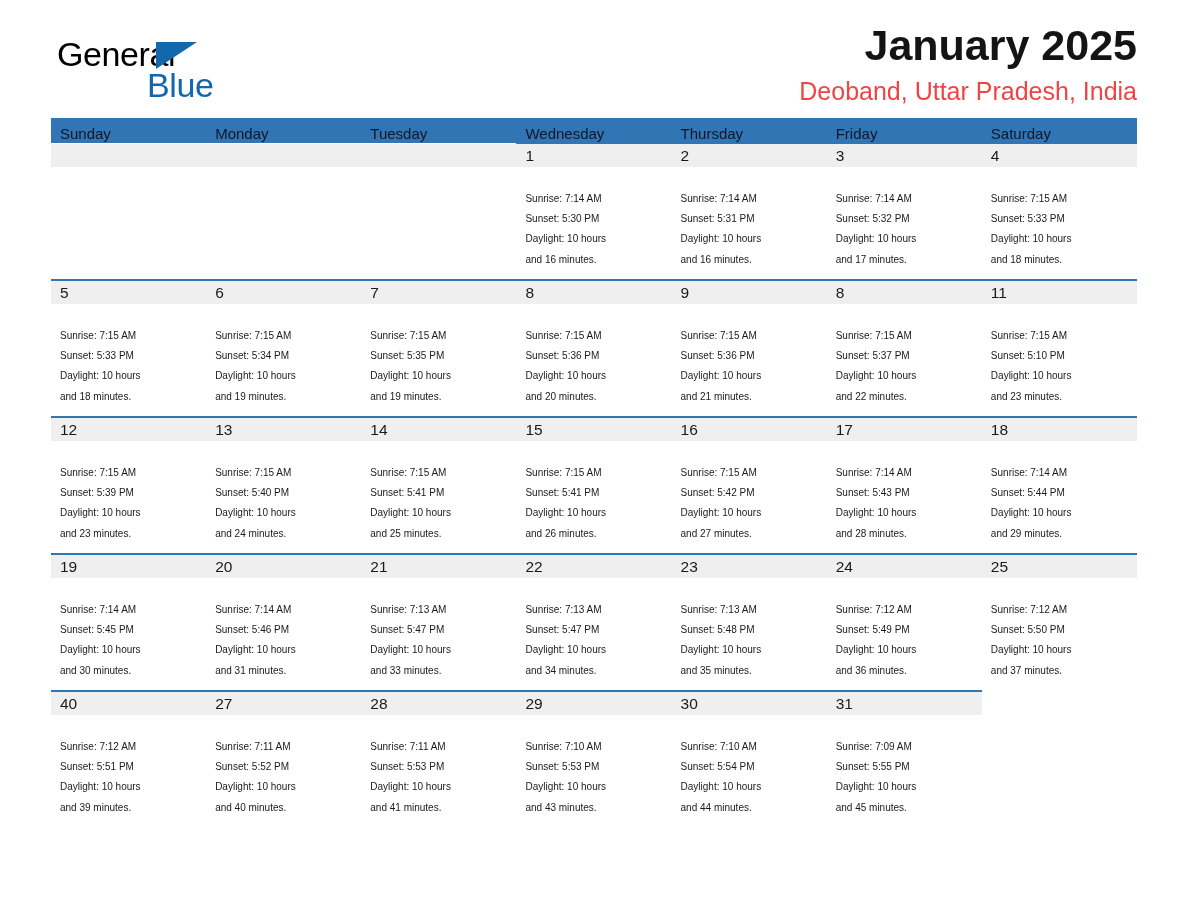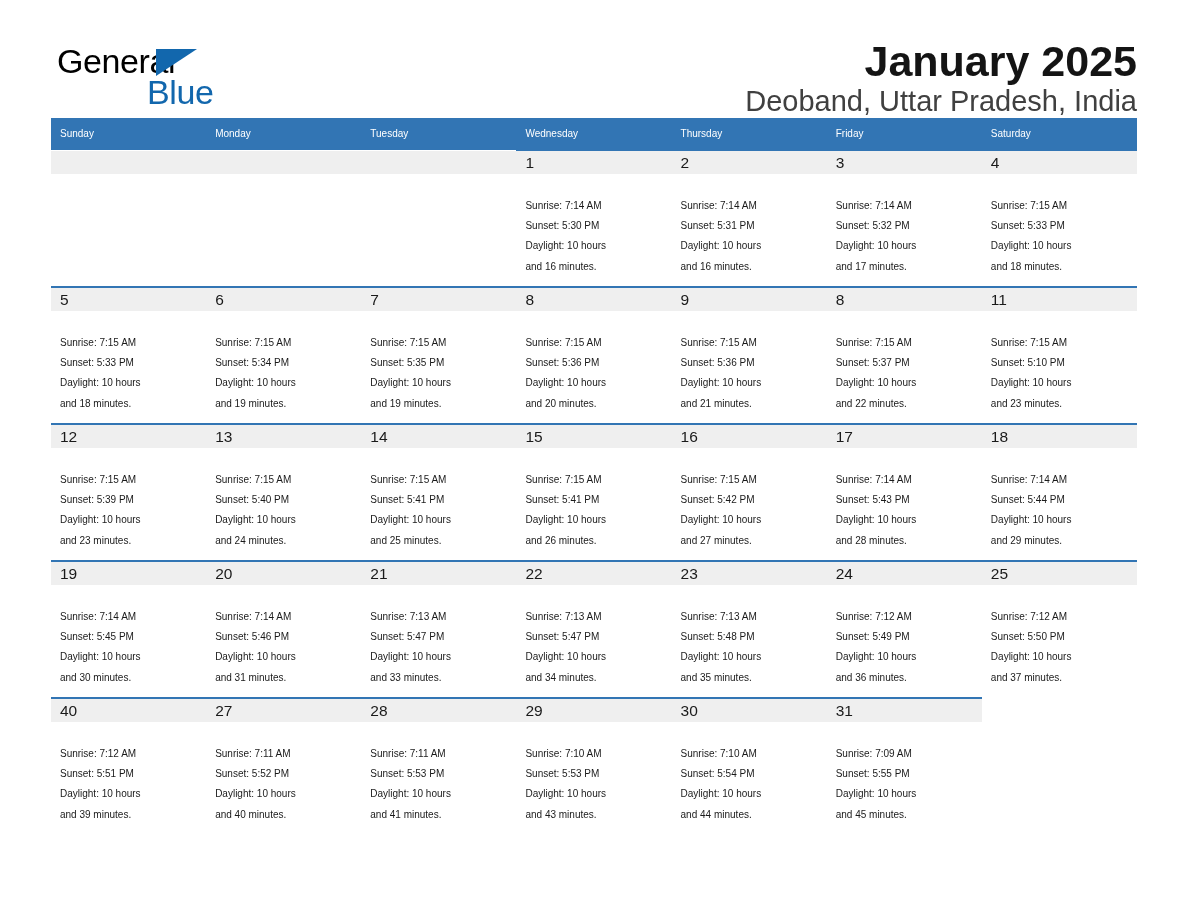--- a/index.html
+++ b/index.html
@@ -19,21 +19,21 @@
     position: relative;
     width: 1188px;
     height: 918px;
     box-sizing: border-box;
     padding: 0 51px;
   }
 
   
   .top-bar {
     display: flex;
-    align-items: center;
+    align-items: flex-end;
     justify-content: space-between;
     padding-top: 44px;
     height: 106px;
     box-sizing: border-box;
   }
   .brand {
     position: relative;
     width: 230px;
     height: 76px;
     flex: 0 0 auto;
@@ -73,44 +73,44 @@
   }
   .month-title {
     font-size: 43px;
     line-height: 50px;
     font-weight: 700;
     color: #141414;
     letter-spacing: 0px;
     white-space: nowrap;
   }
   .location {
-    font-size: 29px;
+    font-size: 25px;
     line-height: 30px;
     font-weight: 400;
-    color: #404040;
-    margin-top: 0;
+    color: #ef4444;
+    margin-top: 6px;
     white-space: nowrap;
   }
 
   
   .calendar {
     width: 1086px;
     border-collapse: collapse;
     table-layout: fixed;
     margin-top: 12px;
   }
   .calendar col { width: 155.14px; }
 
   thead th {
     background: #3275b4;
-    color: #ffffff;
-    font-size: 10px;
+    color: #0f172a;
+    font-size: 15px;
     font-weight: 400;
     text-align: left;
-    padding: 6px 0 7px 9px;
+    padding: 6px 0 0 9px;
     height: 18px;
     border: none;
   }
 
   tbody tr { height: 135px; }
   tbody td {
     vertical-align: top;
     padding: 0;
     border: none;
     border-top: 2px solid #3275b4;

